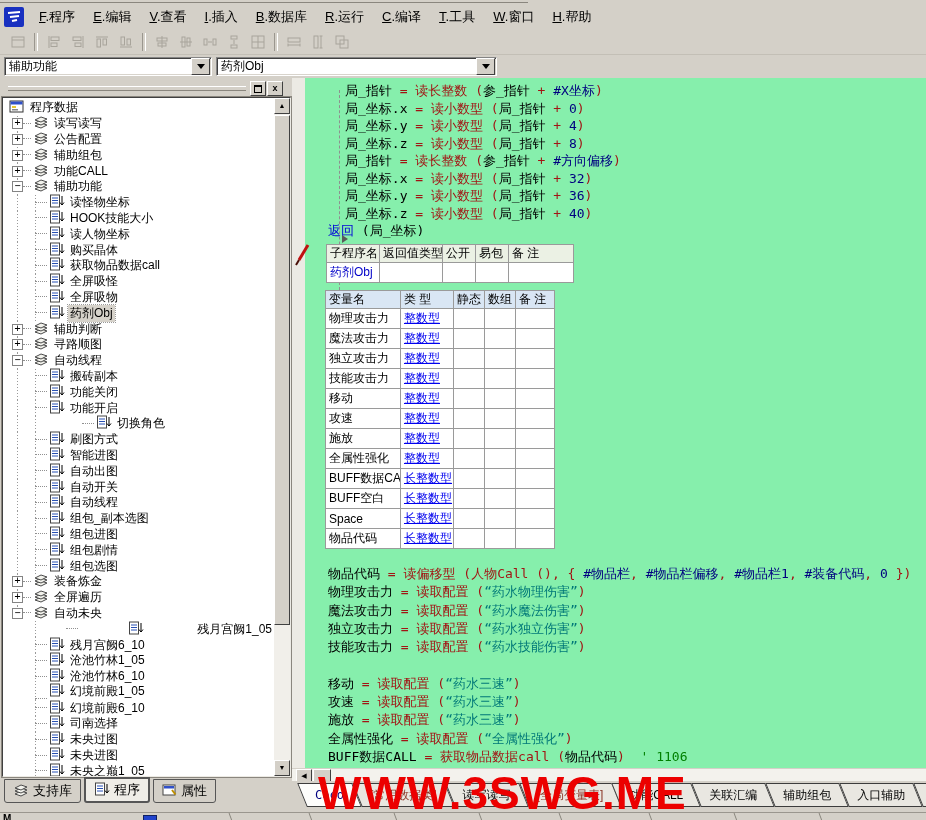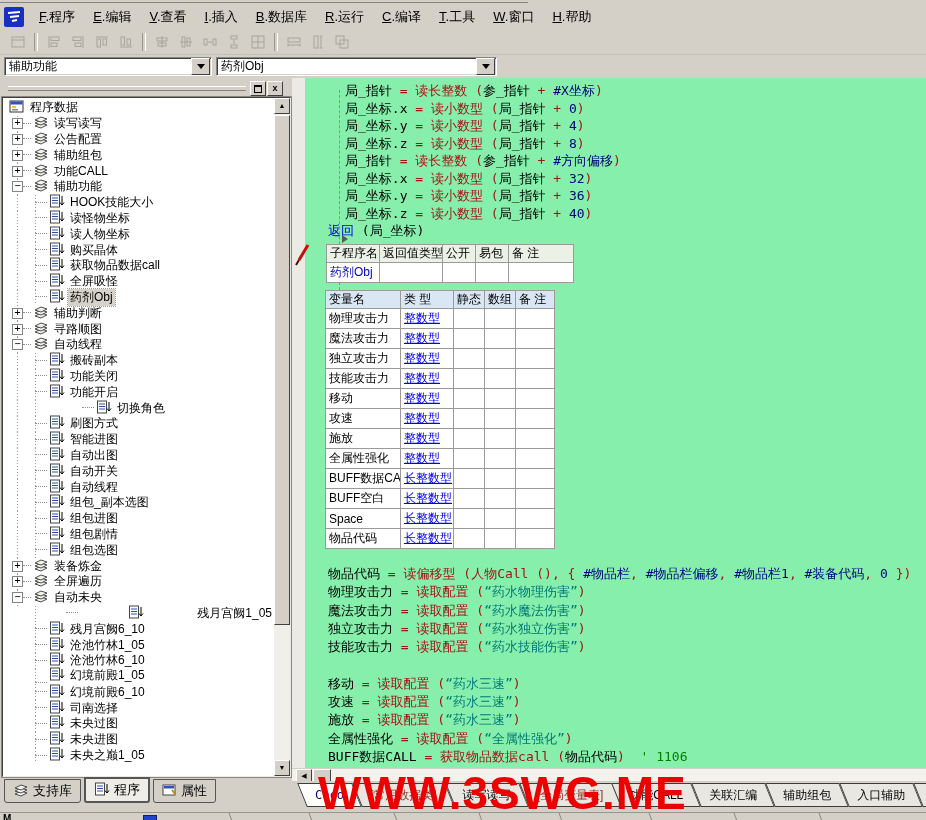--- a/index.html
+++ b/index.html
@@ -314,54 +314,54 @@
                 <g stroke="#2850B4">
                   <line x1="3" y1="4" x2="9" y2="4"></line>
                   <line x1="3" y1="6.5" x2="9" y2="6.5"></line>
                   <line x1="3" y1="9" x2="9" y2="9"></line>
                 </g>
                 <g stroke="#000" fill="none">
                   <path d="M13 2 L13 11"></path>
                   <path d="M11 8.5 L13 11 L15 8.5"></path>
                 </g>
               </svg></span>
+            <span class="lbl">读怪物坐标</span>
+          </div>
+          <div class="trow" style="background-image:repeating-linear-gradient(to bottom,#9a9a9a 0 1px,transparent 1px 3px),repeating-linear-gradient(to bottom,#9a9a9a 0 1px,transparent 1px 3px);background-size:1px 100%,1px 100%;background-position:14px 0,32px 0;">
+            <span style="width:32px"></span>
+            <span class="stub" style="width:12px"></span>
+            <span class="ticon"><svg width="16" height="14" viewBox="0 0 16 14">
+                <rect x="1.5" y="1" width="9" height="12" fill="#fff" stroke="#444"></rect>
+                <g stroke="#2850B4">
+                  <line x1="3" y1="4" x2="9" y2="4"></line>
+                  <line x1="3" y1="6.5" x2="9" y2="6.5"></line>
+                  <line x1="3" y1="9" x2="9" y2="9"></line>
+                </g>
+                <g stroke="#000" fill="none">
+                  <path d="M13 2 L13 11"></path>
+                  <path d="M11 8.5 L13 11 L15 8.5"></path>
+                </g>
+              </svg></span>
             <span class="lbl">HOOK技能大小</span>
           </div>
           <div class="trow" style="background-image:repeating-linear-gradient(to bottom,#9a9a9a 0 1px,transparent 1px 3px),repeating-linear-gradient(to bottom,#9a9a9a 0 1px,transparent 1px 3px);background-size:1px 100%,1px 100%;background-position:14px 0,32px 0;">
             <span style="width:32px"></span>
             <span class="stub" style="width:12px"></span>
             <span class="ticon"><svg width="16" height="14" viewBox="0 0 16 14">
                 <rect x="1.5" y="1" width="9" height="12" fill="#fff" stroke="#444"></rect>
                 <g stroke="#2850B4">
                   <line x1="3" y1="4" x2="9" y2="4"></line>
                   <line x1="3" y1="6.5" x2="9" y2="6.5"></line>
                   <line x1="3" y1="9" x2="9" y2="9"></line>
                 </g>
                 <g stroke="#000" fill="none">
                   <path d="M13 2 L13 11"></path>
                   <path d="M11 8.5 L13 11 L15 8.5"></path>
                 </g>
               </svg></span>
-            <span class="lbl">读怪物坐标</span>
-          </div>
-          <div class="trow" style="background-image:repeating-linear-gradient(to bottom,#9a9a9a 0 1px,transparent 1px 3px),repeating-linear-gradient(to bottom,#9a9a9a 0 1px,transparent 1px 3px);background-size:1px 100%,1px 100%;background-position:14px 0,32px 0;">
-            <span style="width:32px"></span>
-            <span class="stub" style="width:12px"></span>
-            <span class="ticon"><svg width="16" height="14" viewBox="0 0 16 14">
-                <rect x="1.5" y="1" width="9" height="12" fill="#fff" stroke="#444"></rect>
-                <g stroke="#2850B4">
-                  <line x1="3" y1="4" x2="9" y2="4"></line>
-                  <line x1="3" y1="6.5" x2="9" y2="6.5"></line>
-                  <line x1="3" y1="9" x2="9" y2="9"></line>
-                </g>
-                <g stroke="#000" fill="none">
-                  <path d="M13 2 L13 11"></path>
-                  <path d="M11 8.5 L13 11 L15 8.5"></path>
-                </g>
-              </svg></span>
             <span class="lbl">读人物坐标</span>
           </div>
           <div class="trow" style="background-image:repeating-linear-gradient(to bottom,#9a9a9a 0 1px,transparent 1px 3px),repeating-linear-gradient(to bottom,#9a9a9a 0 1px,transparent 1px 3px);background-size:1px 100%,1px 100%;background-position:14px 0,32px 0;">
             <span style="width:32px"></span>
             <span class="stub" style="width:12px"></span>
             <span class="ticon"><svg width="16" height="14" viewBox="0 0 16 14">
                 <rect x="1.5" y="1" width="9" height="12" fill="#fff" stroke="#444"></rect>
                 <g stroke="#2850B4">
                   <line x1="3" y1="4" x2="9" y2="4"></line>
                   <line x1="3" y1="6.5" x2="9" y2="6.5"></line>
@@ -400,20 +400,37 @@
                   <line x1="3" y1="4" x2="9" y2="4"></line>
                   <line x1="3" y1="6.5" x2="9" y2="6.5"></line>
                   <line x1="3" y1="9" x2="9" y2="9"></line>
                 </g>
                 <g stroke="#000" fill="none">
                   <path d="M13 2 L13 11"></path>
                   <path d="M11 8.5 L13 11 L15 8.5"></path>
                 </g>
               </svg></span>
             <span class="lbl">全屏吸怪</span>
+          </div>
+          <div class="trow" style="background-image:repeating-linear-gradient(to bottom,#9a9a9a 0 1px,transparent 1px 3px),repeating-linear-gradient(to bottom,#9a9a9a 0 1px,transparent 1px 3px);background-size:1px 100%,1px 100%;background-position:14px 0,32px 0;">
+            <span style="width:32px"></span>
+            <span class="stub" style="width:12px"></span>
+            <span class="ticon"><svg width="16" height="14" viewBox="0 0 16 14">
+                <rect x="1.5" y="1" width="9" height="12" fill="#fff" stroke="#444"></rect>
+                <g stroke="#2850B4">
+                  <line x1="3" y1="4" x2="9" y2="4"></line>
+                  <line x1="3" y1="6.5" x2="9" y2="6.5"></line>
+                  <line x1="3" y1="9" x2="9" y2="9"></line>
+                </g>
+                <g stroke="#000" fill="none">
+                  <path d="M13 2 L13 11"></path>
+                  <path d="M11 8.5 L13 11 L15 8.5"></path>
+                </g>
+              </svg></span>
+            <span class="lbl">全屏吸物</span>
           </div>
           <div class="trow" style="background-image:repeating-linear-gradient(to bottom,#9a9a9a 0 1px,transparent 1px 3px),repeating-linear-gradient(to bottom,#9a9a9a 0 1px,transparent 1px 3px);background-size:1px 100%,1px 100%;background-position:14px 0,32px 0;">
             <span style="width:32px"></span>
             <span class="stub" style="width:12px"></span>
             <span class="ticon"><svg width="16" height="14" viewBox="0 0 16 14">
                 <rect x="1.5" y="1" width="9" height="12" fill="#fff" stroke="#444"></rect>
                 <g stroke="#2850B4">
                   <line x1="3" y1="4" x2="9" y2="4"></line>
                   <line x1="3" y1="6.5" x2="9" y2="6.5"></line>
                   <line x1="3" y1="9" x2="9" y2="9"></line>

